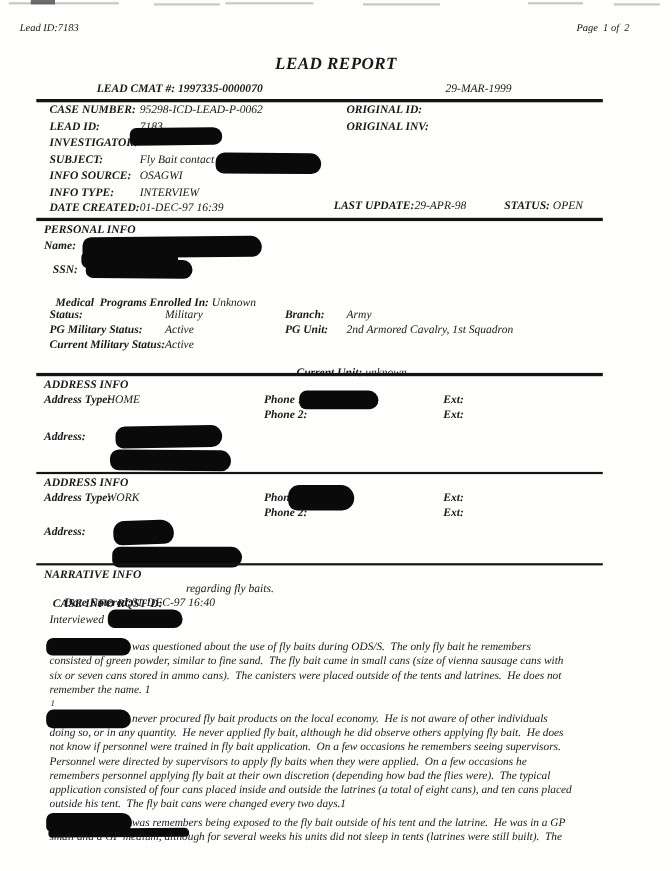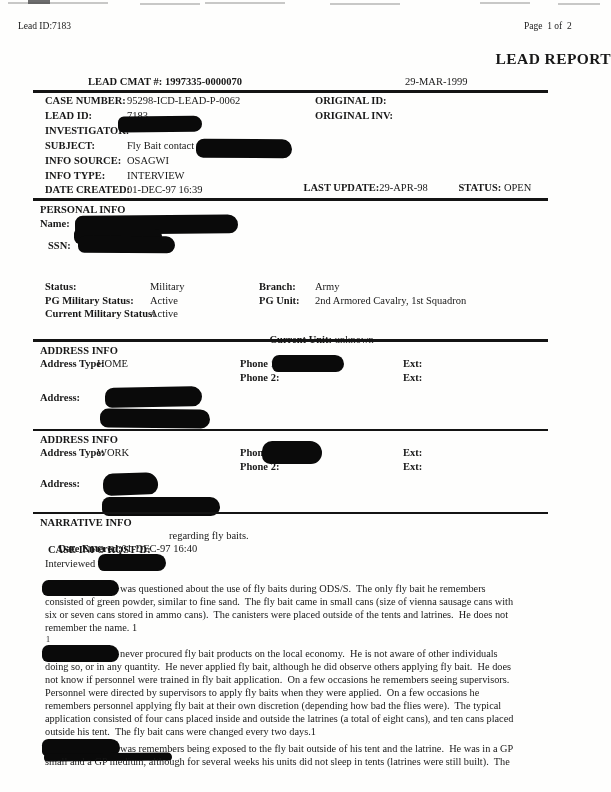--- a/index.html
+++ b/index.html
@@ -1,17 +1,17 @@
 <!DOCTYPE html>
 <html><head>
 <meta charset="utf-8">
 <style>
   html,body{margin:0;padding:0;background:#ffffff;}
   .page{position:relative;width:611px;height:792px;background:#fefefdff;
-        font-family:"Liberation Serif",serif;color:#181818;overflow:hidden;}
+        font-family:"Liberation Serif",serif;color:#181818;overflow:hidden;font-style:italic;}
   .t{position:absolute;white-space:pre;font-size:10.5px;line-height:12px;color:#181818;}
   .b{font-weight:bold;}
   .small{font-size:9.5px;}
   .nl{font-size:10.3px;}
   .title{position:absolute;left:0;width:611px;text-align:center;font-weight:bold;
          font-size:15.5px;letter-spacing:.4px;}
   .rule{position:absolute;left:33px;width:515px;background:#141414;}
   .redact{position:absolute;background:#0a0a0a;}
   .artifact{position:absolute;background:#9a9a9a;opacity:.55;}
 </style>
@@ -24,21 +24,21 @@
   <div class="artifact" style="left:28px;top:0;width:22px;height:4px;opacity:.85;background:#555;"></div>
   <div class="artifact" style="left:140px;top:3px;width:60px;height:2px;"></div>
   <div class="artifact" style="left:205px;top:2px;width:80px;height:2px;"></div>
   <div class="artifact" style="left:330px;top:3px;width:70px;height:2px;"></div>
   <div class="artifact" style="left:480px;top:2px;width:50px;height:2px;"></div>
   <div class="artifact" style="left:558px;top:3px;width:42px;height:2px;"></div>
 
   <span class="t small" style="left:18px;top:20px;">Lead ID:7183</span>
   <span class="t small" style="left:524px;top:20px;">Page  1 of  2</span>
 
-  <div class="title" style="top:50px;text-align:right;">LEAD REPORT</div>
+  <div class="title" style="top:50px;">LEAD REPORT</div>
 
   <span class="t b" style="left:88px;top:76px;">LEAD CMAT #: 1997335-0000070</span>
   <span class="t" style="left:405px;top:76px;">29-MAR-1999</span>
   <div class="rule" style="top:90px;height:3px;"></div>
 
   <span class="t b" style="left:45px;top:95px;">CASE NUMBER:</span>
   <span class="t" style="left:127px;top:95px;">95298-ICD-LEAD-P-0062</span>
   <span class="t b" style="left:315px;top:95px;">ORIGINAL ID:</span>
 
   <span class="t b" style="left:45px;top:110px;">LEAD ID:</span>
@@ -69,20 +69,23 @@
 
   <div class="rule" style="top:198px;height:2.5px;"></div>
 
   <span class="t b" style="left:40px;top:204px;">PERSONAL INFO</span>
   <span class="t b" style="left:40px;top:218px;">Name:</span>
   <div class="redact" style="left:75px;top:215px;width:163px;height:19px;border-radius:9px 12px 10px 5px;transform:rotate(-.5deg);"></div>
   <div class="redact" style="left:74px;top:229px;width:88px;height:15px;border-radius:6px 9px 10px 8px;"></div>
   <span class="t b" style="left:48px;top:240px;">SSN:</span>
   <div class="redact" style="left:78px;top:236px;width:97px;height:17px;border-radius:8px 10px 9px 7px;transform:rotate(.5deg);"></div>
 
+  <span class="t" style="left:40px;top:258px;">
+    <span class="b">Medical  Programs Enrolled In:</span><span> Unknown</span>
+  </span>
 
   <span class="t b" style="left:45px;top:281px;">Status:</span>
   <span class="t" style="left:150px;top:281px;">Military</span>
   <span class="t b" style="left:259px;top:281px;">Branch:</span>
   <span class="t" style="left:315px;top:281px;">Army</span>
 
   <span class="t b" style="left:45px;top:295px;">PG Military Status:</span>
   <span class="t" style="left:150px;top:295px;">Active</span>
   <span class="t b" style="left:259px;top:295px;">PG Unit:</span>
   <span class="t" style="left:315px;top:295px;">2nd Armored Cavalry, 1st Squadron</span>

